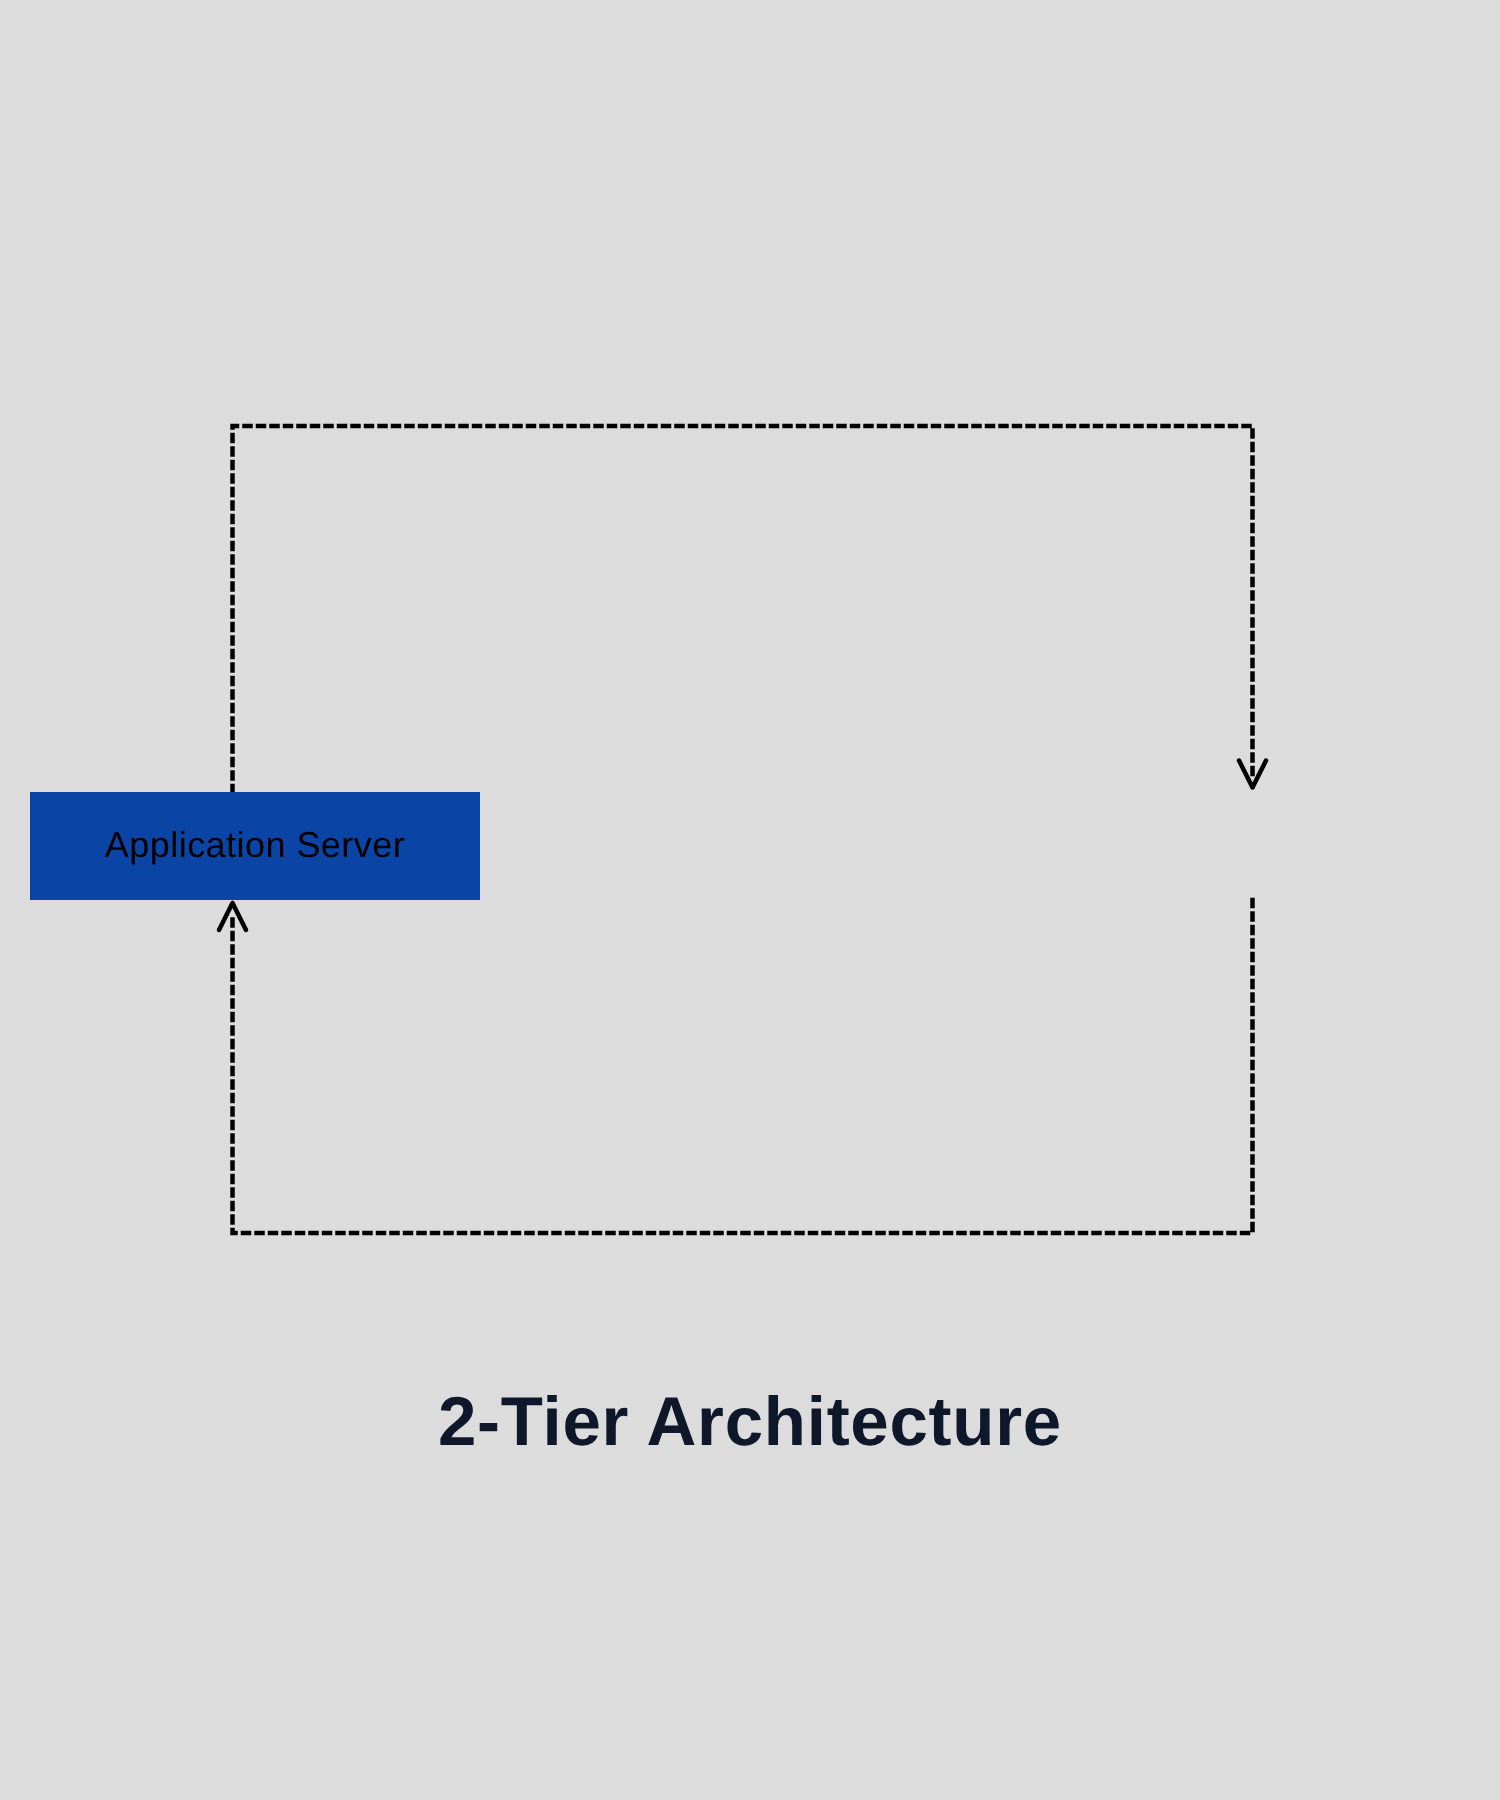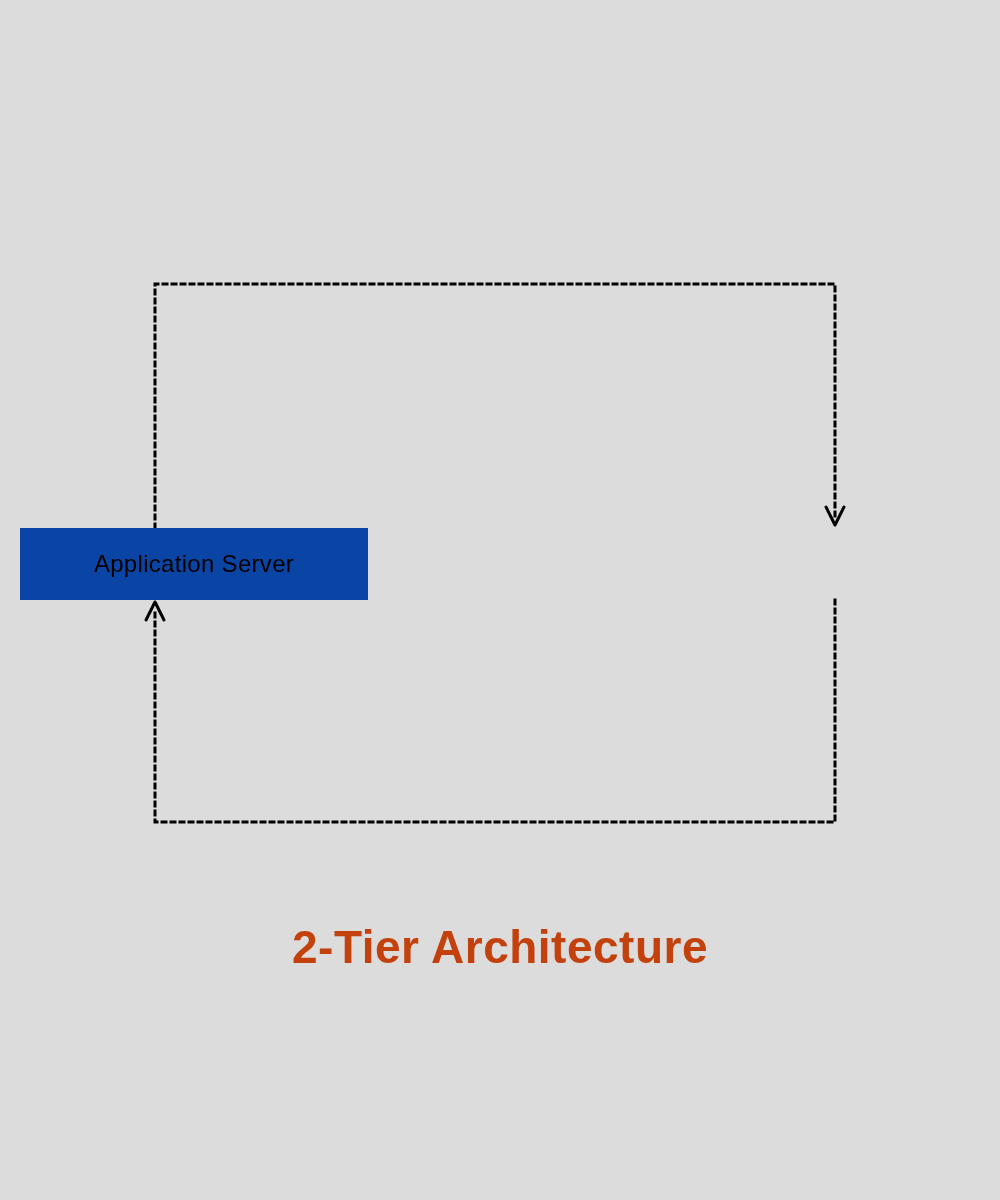--- a/index.html
+++ b/index.html
@@ -22,36 +22,36 @@
     display: flex;
     align-items: center;
     justify-content: center;
     font-size: 24px;
     letter-spacing: 0.3px;
     height: 72px;
   }
   .box-left {
     left: 20px;
     top: 528px;
-    width: 348px;
+    width: 300px;
   }
   .box-right {
     left: 660px;
     top: 528px;
     width: 300px;
   }
   .title {
     position: absolute;
     left: 0;
     right: 0;
     top: 920px;
     text-align: center;
     font-size: 46px;
     font-weight: 700;
-    color: #c2410c;
+    color: #0f172a;
     letter-spacing: 0.5px;
   }
   svg {
     position: absolute;
     inset: 0;
     width: 1000px;
     height: 1200px;
   }
 </style>
 </head>

